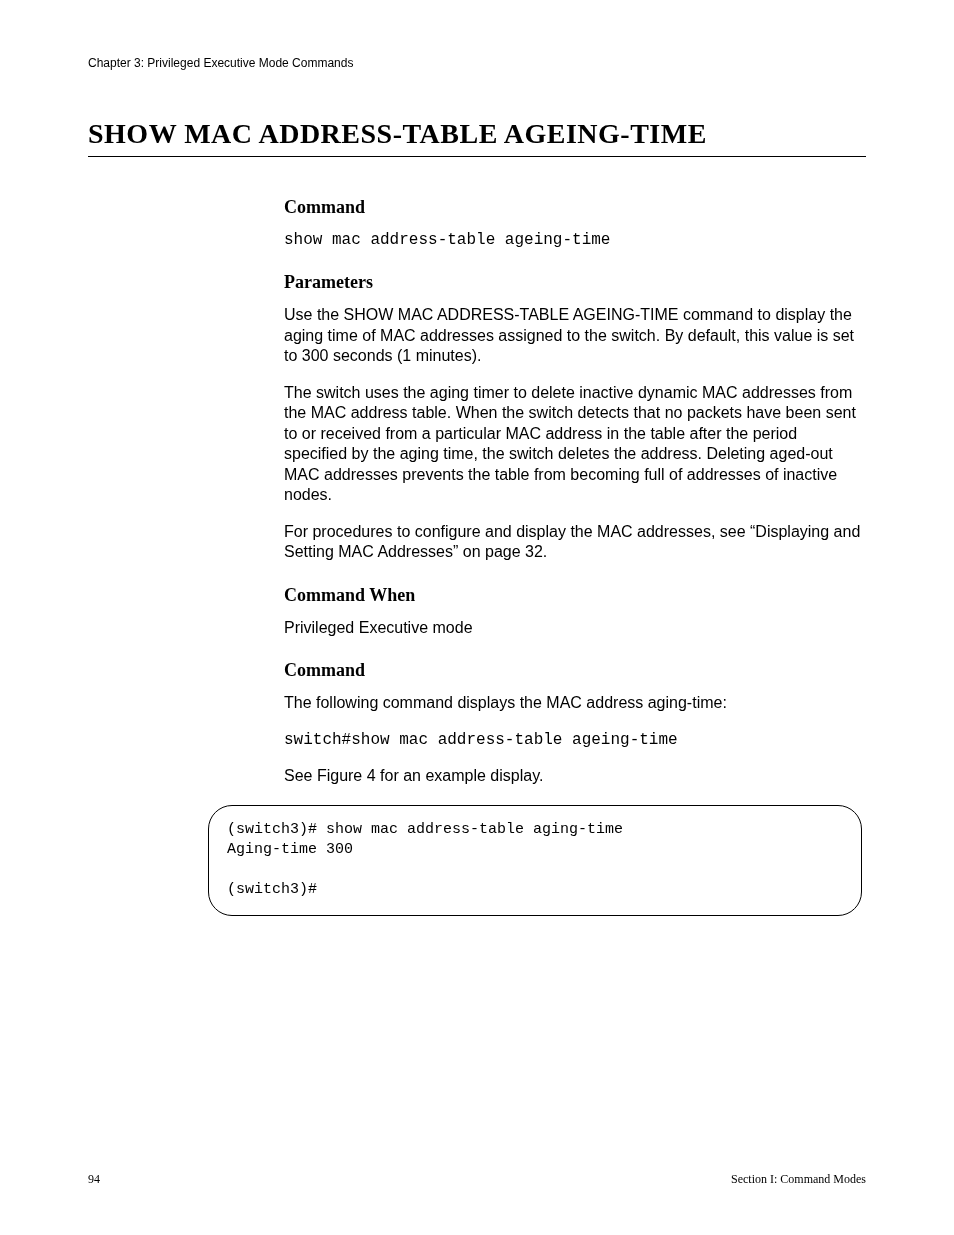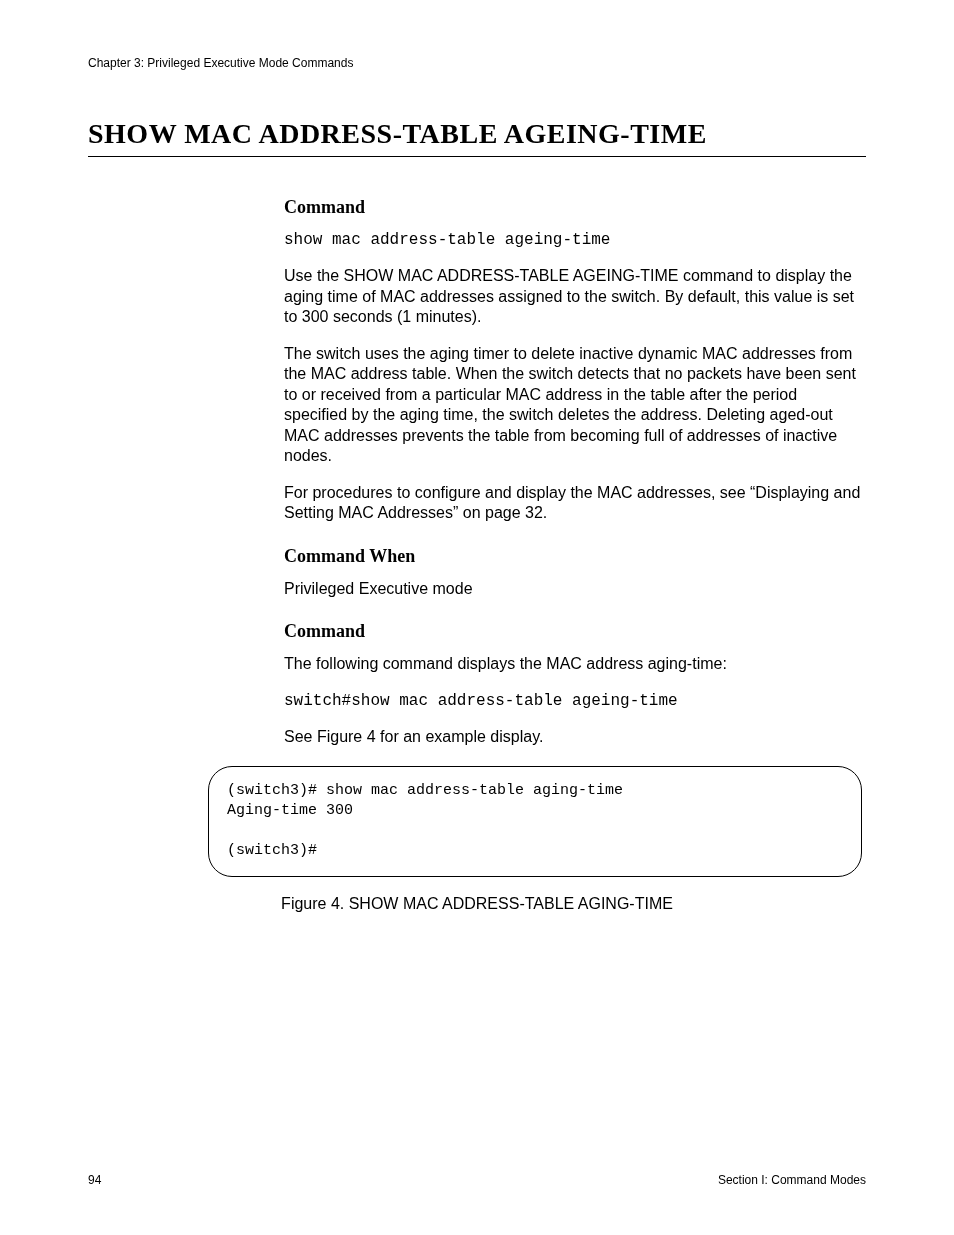--- a/index.html
+++ b/index.html
@@ -69,56 +69,57 @@
     margin-top: 18px;
   }
   .footer {
     position: absolute;
     bottom: 48px;
     left: 88px;
     right: 88px;
     display: flex;
     justify-content: space-between;
     font-size: 12px;
+    font-family: Liberation Serif, serif;
   }
 </style>
 </head>
 <body>
 
 <div class="page">
 
   <div class="header-line">Chapter 3: Privileged Executive Mode Commands</div>
 
   <div class="title">SHOW MAC ADDRESS-TABLE AGEING-TIME</div>
 
   <div class="body-col">
 
     <div class="sub-head">Command</div>
     <div class="mono para">show mac address-table ageing-time</div>
 
+    <div class="sub-head">Parameters</div>
 
     <div class="para">Use the SHOW MAC ADDRESS-TABLE AGEING-TIME command to display the aging time of MAC addresses assigned to the switch. By default, this value is set to 300 seconds (1 minutes).</div>
     <div class="para">The switch uses the aging timer to delete inactive dynamic MAC addresses from the MAC address table. When the switch detects that no packets have been sent to or received from a particular MAC address in the table after the period specified by the aging time, the switch deletes the address. Deleting aged-out MAC addresses prevents the table from becoming full of addresses of inactive nodes.</div>
     <div class="para">For procedures to configure and display the MAC addresses, see “Displaying and Setting MAC Addresses” on page 32.</div>
 
     <div class="sub-head">Command When</div>
     <div class="para">Privileged Executive mode</div>
 
     <div class="sub-head">Command</div>
     <div class="para">The following command displays the MAC address aging-time:</div>
     <div class="mono para">switch#show mac address-table ageing-time</div>
     <div class="para">See Figure 4 for an example display.</div>
 
   </div>
 
   <div class="example-box">(switch3)# show mac address-table aging-time
 Aging-time 300
 
 (switch3)#</div>
 
-  <div class="fig-caption">Figure 4. SHOW MAC ADDRESS-TABLE AGING-TIME</div>
 
   <div class="footer">
     <span>94</span>
     <span>Section I: Command Modes</span>
   </div>
 
 </div>
 
 </body></html>

